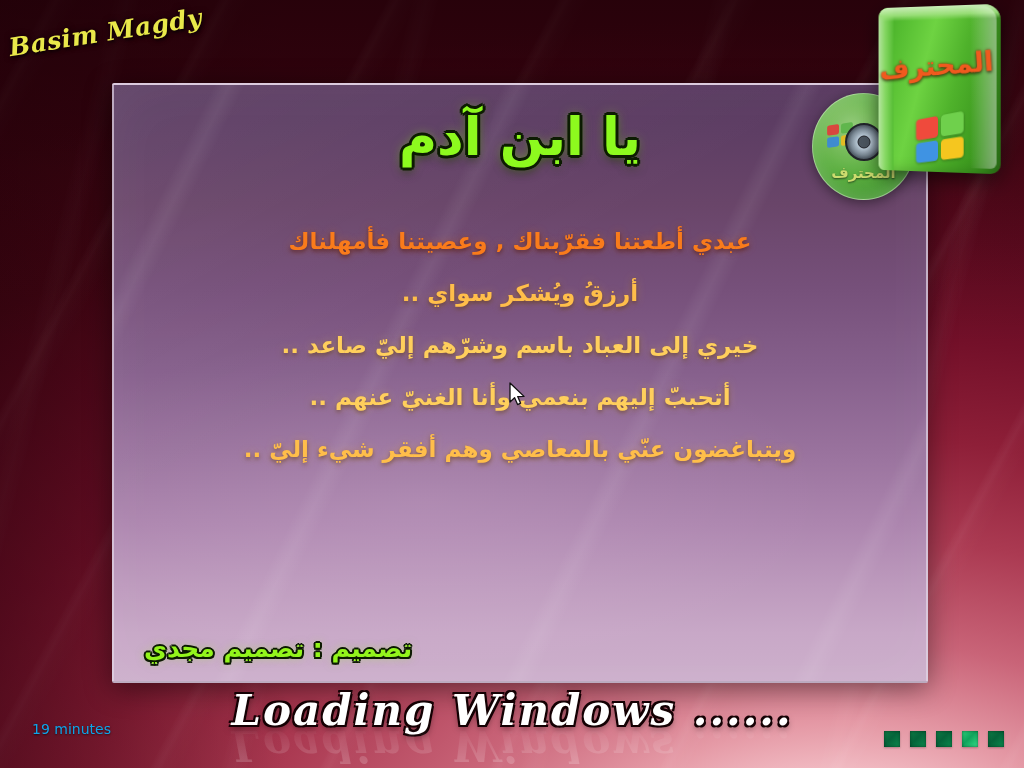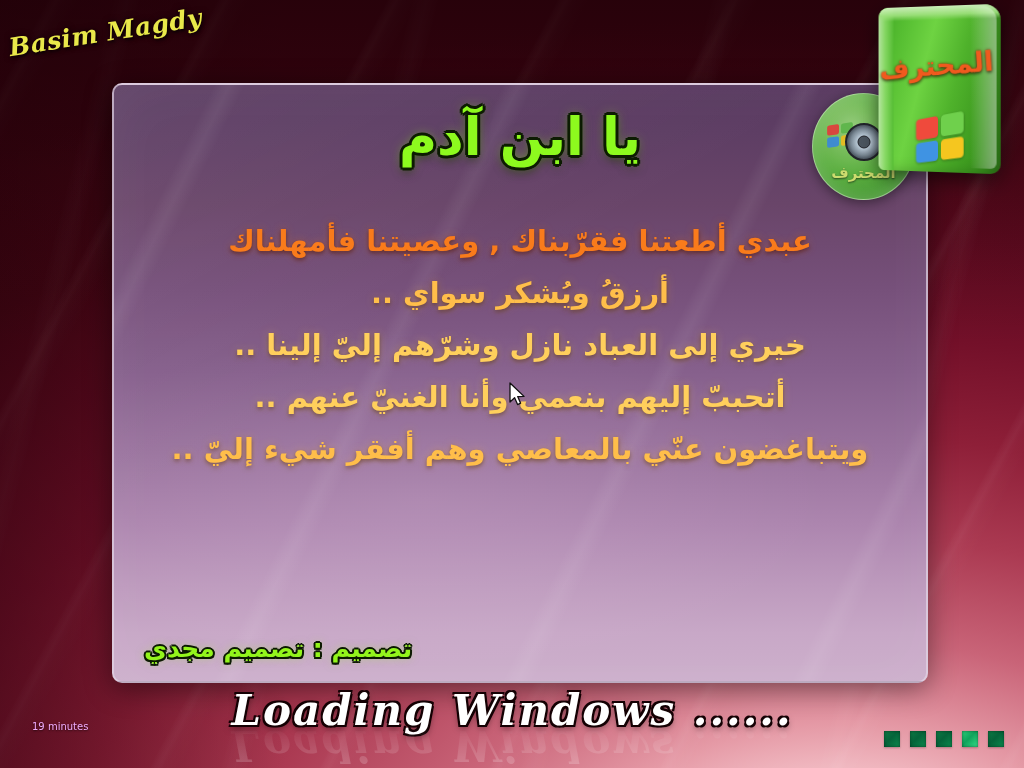--- a/index.html
+++ b/index.html
@@ -51,21 +51,21 @@
     position:absolute; inset:0;
     background:
       linear-gradient(to bottom, rgba(25,0,6,0.55) 0%, rgba(25,0,6,0.12) 22%,
         rgba(0,0,0,0) 45%),
       linear-gradient(to right, rgba(30,0,8,0.40) 0%, rgba(0,0,0,0) 28%);
   }
 
   
   #panel {
     position:absolute; left:112px; top:83px; width:816px; height:600px;
-    border-radius:10px;
+    border-radius:2px;
     border:2px solid rgba(226,214,228,0.72);
     background:
       linear-gradient(150deg,
         rgba(255,255,255,0.06) 0%, rgba(255,255,255,0.00) 40%),
       linear-gradient(to bottom,
         #58395f 0%, #5e3e64 8%, #694569 20%, #76507a 34%,
         #86608c 48%, #9a739e 62%, #ad86af 74%, #bd9abd 84%,
         #c8a8c7 92%, #cdb0cc 100%);
     box-shadow:0 6px 28px rgba(0,0,0,0.45), inset 0 0 60px rgba(255,255,255,0.05);
     overflow:hidden;
@@ -103,21 +103,21 @@
       0 5px 10px rgba(0,0,0,0.55);
   }
 
   
   #poem {
     position:absolute; left:26px; right:26px; top:130px;
     direction:rtl; text-align:center;
     font-family:"DejaVu Sans", sans-serif;
   }
   .poem-line {
-    font-size:29px; line-height:52px; white-space:nowrap;
+    font-size:23px; line-height:52px; white-space:nowrap;
     font-weight:600;
   }
   .poem-line.orange {
     color:#f97b1b;
     text-shadow:0 2px 4px rgba(60,10,0,0.55), 0 0 8px rgba(249,123,27,0.35);
   }
   .poem-line.gold {
     color:#ffcf5c;
     text-shadow:0 2px 4px rgba(70,35,0,0.5), 0 0 8px rgba(255,207,92,0.35);
   }
@@ -274,21 +274,21 @@
     -webkit-mask-image:linear-gradient(to top, rgba(0,0,0,0) 10%, rgba(0,0,0,0.7) 95%);
     mask-image:linear-gradient(to top, rgba(0,0,0,0) 10%, rgba(0,0,0,0.7) 95%);
     white-space:nowrap;
     filter:blur(0.4px);
   }
 
   
   #time-remaining {
     position:absolute; left:32px; top:721px;
     font-family:"DejaVu Sans", sans-serif;
-    font-size:10px; color:#f0abfc;
+    font-size:14px; color:#0ea5e9;
     text-shadow:0 1px 2px rgba(0,0,0,0.6);
   }
 
   
   #progress {
     position:absolute; right:20px; top:731px;
     display:flex; gap:10px;
   }
   #progress .sq {
     width:16px; height:16px;
@@ -317,21 +317,21 @@
 
 <div id="panel">
   <div id="panel-sheen"></div>
   <div id="panel-glow"></div>
 
   <div id="title">يا ابن آدم</div>
 
   <div id="poem">
     <div class="poem-line orange">عبدي أطعتنا فقرّبناك  ,  وعصيتنا فأمهلناك</div>
     <div class="poem-line amber">أرزقُ ويُشكر سواي ..</div>
-    <div class="poem-line gold">خيري إلى العباد نازل وشرّهم إليّ إلينا ..</div>
+    <div class="poem-line gold">خيري إلى العباد باسم وشرّهم إليّ صاعد ..</div>
     <div class="poem-line gold">أتحببّ إليهم بنعمي وأنا الغنيّ عنهم ..</div>
     <div class="poem-line amber">ويتباغضون عنّي بالمعاصي وهم أفقر شيء إليّ ..</div>
   </div>
 
   <div id="signature">تصميم : تصميم مجدي</div>
 </div>
 
 <div id="disc">
   <div id="disc-flag">
     <i></i>

